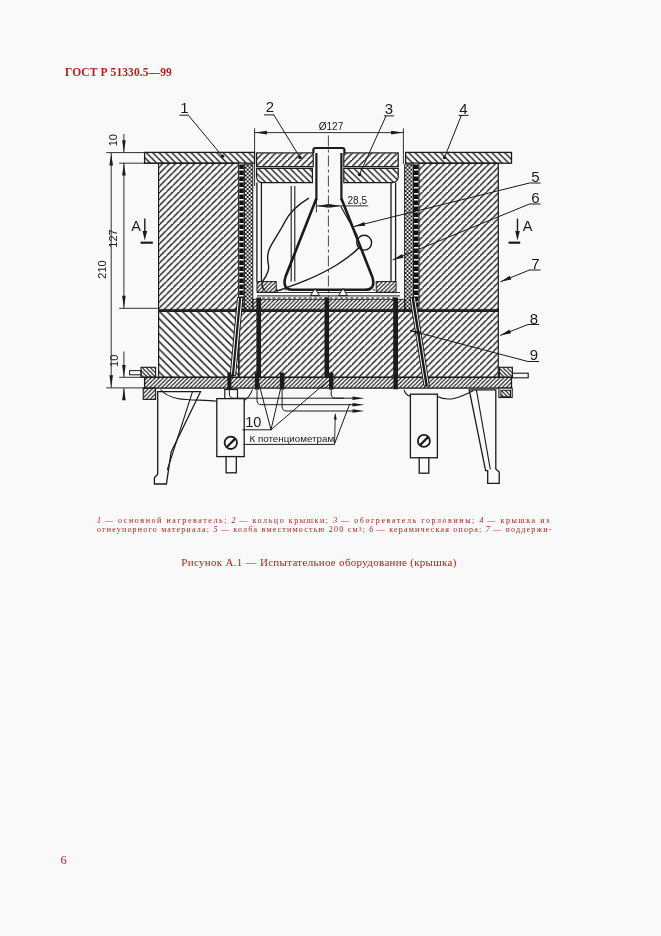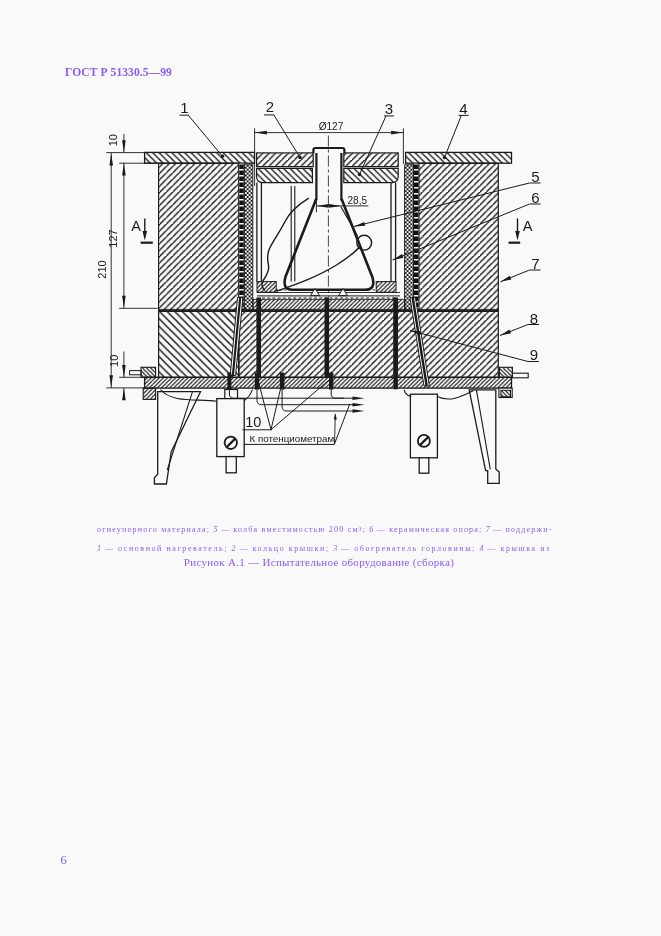--- a/index.html
+++ b/index.html
@@ -1,16 +1,16 @@
 <!DOCTYPE html>
 <html><head>
 <meta charset="utf-8">
 <style>
 html,body{margin:0;padding:0;background:#f9f9f9;}
-#page{position:relative;width:661px;height:936px;background:#f9f9f9;overflow:hidden;color:#8b5cf6;}
+#page{position:relative;width:661px;height:936px;background:#f9f9f9;overflow:hidden;color:#b91c1c;}
 .t{position:absolute;white-space:nowrap;}
 .leg{font-family:"Liberation Serif",serif;font-size:8px;line-height:9px;}
 .leg sup{font-size:5.5px;line-height:0;vertical-align:1.5px;}
 .leg i{letter-spacing:0.3px;}
 </style>
 </head>
 <body>
 <div id="page">
 
 <div class="t" style="left:65px;top:66px;font-family:'Liberation Serif',serif;font-weight:bold;font-size:11.5px;letter-spacing:0.1px;">ГОСТ Р 51330.5—99</div>
@@ -272,21 +272,21 @@
 <text x="117.3" y="238.5" font-family="Liberation Sans, sans-serif" font-size="11" fill="#1b1b1b" text-anchor="middle" transform="rotate(-90 117.3 238.5)">127</text>
 <text x="117.4" y="140.2" font-family="Liberation Sans, sans-serif" font-size="11" fill="#1b1b1b" text-anchor="middle" transform="rotate(-90 117.4 140.2)">10</text>
 <text x="117.8" y="360.8" font-family="Liberation Sans, sans-serif" font-size="11" fill="#1b1b1b" text-anchor="middle" transform="rotate(-90 117.8 360.8)">10</text>
 
 <text x="136" y="230.5" font-family="Liberation Sans, sans-serif" font-size="14.5" fill="#1b1b1b" text-anchor="middle">А</text>
 <text x="527.5" y="230.5" font-family="Liberation Sans, sans-serif" font-size="14.5" fill="#1b1b1b" text-anchor="middle">А</text>
 
 <text x="249.5" y="442.3" font-family="Liberation Sans, sans-serif" font-size="9.8" fill="#1b1b1b" text-anchor="start">К потенциометрам</text>
 </svg>
 
-<div class="t leg" style="left:97px;top:516.4px;letter-spacing:1.57px;margin-top:28px;"><i>1</i> — основной нагреватель; <i>2</i> — кольцо крышки; <i>3</i> — обогреватель горловины; <i>4</i> — крышка из</div>
+<div class="t leg" style="left:97px;top:516.4px;letter-spacing:1.57px;"><i>1</i> — основной нагреватель; <i>2</i> — кольцо крышки; <i>3</i> — обогреватель горловины; <i>4</i> — крышка из</div>
 
 <div class="t leg" style="left:97px;top:525.3px;letter-spacing:1.2px;">огнеупорного материала; <i>5</i> — колба вместимостью 200 см<sup>3</sup>; <i>6</i> — керамическая опора; <i>7</i> — поддержи-</div>
 
 
-<div class="t" style="left:319px;top:556.3px;transform:translateX(-50%);font-family:'Liberation Serif',serif;font-size:11px;letter-spacing:0.3px;">Рисунок А.1 — Испытательное оборудование (сборка)</div>
+<div class="t" style="left:319px;top:556.3px;transform:translateX(-50%);font-family:'Liberation Serif',serif;font-size:11px;letter-spacing:0.3px;">Рисунок А.1 — Испытательное оборудование (крышка)</div>
 
 <div class="t" style="left:60.5px;top:852.5px;font-family:'Liberation Serif',serif;font-size:12.5px;">6</div>
 </div>
 
 </body></html>

